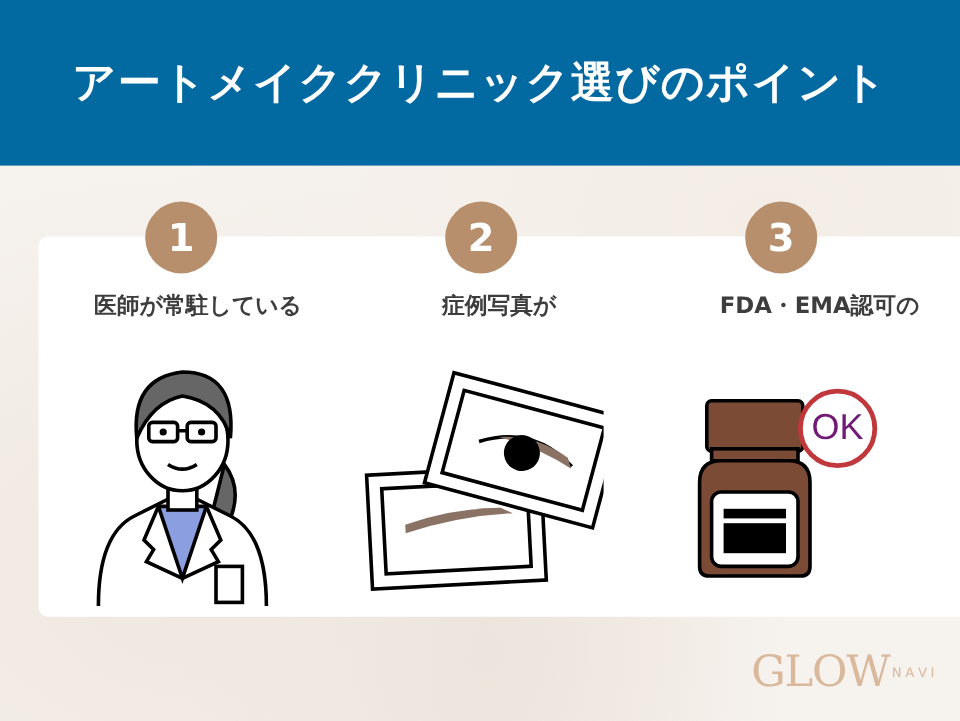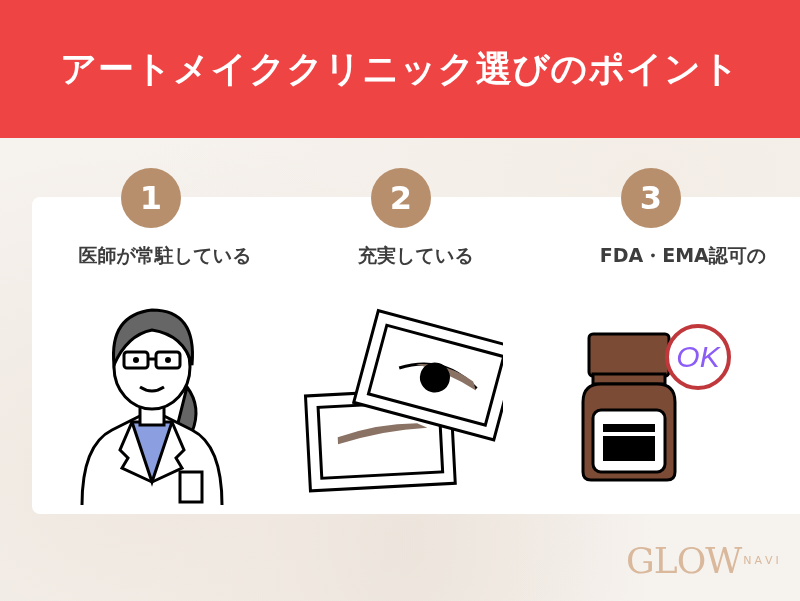--- a/index.html
+++ b/index.html
@@ -2,21 +2,21 @@
 <html><head>
 <meta charset="utf-8">
 <style>
   html, body { margin:0; padding:0; }
   body { width:800px; height:601px; overflow:hidden; position:relative;
     font-family: "DejaVu Sans", sans-serif;
     background: radial-gradient(ellipse at 20% 80%, #efe7df 0%, transparent 50%),
                 radial-gradient(ellipse at 80% 30%, #f3ede6 0%, transparent 55%),
                 radial-gradient(ellipse at 50% 90%, #ebe3da 0%, transparent 45%),
                 #f6f2ee; }
-  .header { position:absolute; left:0; top:0; width:800px; height:138px; background:#ef4444;
+  .header { position:absolute; left:0; top:0; width:800px; height:138px; background:#0369a1;
     display:flex; align-items:center; justify-content:center; }
   .header h1 { margin:0; color:#fff; font-size:36px; font-weight:bold; letter-spacing:1px; }
   .card { position:absolute; top:197px; width:266px; height:317px; background:#fff; border-radius:8px; }
   .badge { position:absolute; top:168px; width:60px; height:60px; border-radius:50%; background:#b78f6c;
     color:#fff; font-weight:bold; font-size:32px; display:flex; align-items:center; justify-content:center; }
   .ctext { position:absolute; left:0; right:0; text-align:center; color:#3d3d3d; font-weight:bold;
     font-size:19px; line-height:33px; }
   .illus { position:absolute; }
   .logo { position:absolute; left:626px; top:540px; color:#d9b89c; font-family:"DejaVu Serif", serif;
     font-size:36px; letter-spacing:-1px; display:flex; align-items:center; }
@@ -43,21 +43,21 @@
     <rect x="52" y="65" width="24" height="16" rx="3" fill="none" stroke="#000" stroke-width="3"></rect>
     <rect x="84" y="65" width="24" height="16" rx="3" fill="none" stroke="#000" stroke-width="3"></rect>
     <line x1="76" y1="72" x2="84" y2="72" stroke="#000" stroke-width="3"></line>
     <circle cx="64" cy="73" r="3"></circle>
       <circle cx="96" cy="73" r="3"></circle>
     <path d="M68 100 q12 8 24 0" fill="none" stroke="#000" stroke-width="3"></path>
   </svg>
 </div>
 
 <div class="card" style="left:283px;">
-  <div class="ctext" style="top:42px;">充実している</div>
+  <div class="ctext" style="top:42px;">症例写真が</div>
   <svg class="illus" style="left:20px;top:110px;" width="200" height="190" viewBox="0 0 200 190">
     <g transform="rotate(-3 80 135)">
       <rect x="5" y="85" width="145" height="95" fill="#fff" stroke="#000" stroke-width="3"></rect>
       <rect x="17" y="97" width="121" height="71" fill="#fff" stroke="#000" stroke-width="3"></rect>
       <path d="M35 128 q40 -12 80 -10 l10 5 q-45 0 -90 12z" fill="#8a7264"></path>
     </g>
     <g transform="rotate(15 130 70)">
       <rect x="60" y="20" width="145" height="95" fill="#fff" stroke="#000" stroke-width="3"></rect>
       <rect x="72" y="32" width="121" height="71" fill="#fff" stroke="#000" stroke-width="3"></rect>
       <path d="M95 70 q40 -25 80 0" fill="none" stroke="#000" stroke-width="3"></path>
@@ -71,21 +71,21 @@
   <div class="ctext" style="top:42px;">FDA・EMA認可の</div>
   <svg class="illus" style="left:40px;top:115px;" width="170" height="180" viewBox="0 0 170 180">
     <rect x="16" y="22" width="80" height="42" rx="4" fill="#7b4b35" stroke="#000" stroke-width="3"></rect>
     <rect x="20" y="62" width="72" height="10" fill="#7b4b35" stroke="#000" stroke-width="3"></rect>
     <path d="M10 90 q0 -18 18 -18 h56 q18 0 18 18 v70 q0 8 -8 8 h-76 q-8 0 -8 -8z" fill="#7b4b35" stroke="#000" stroke-width="3"></path>
     <rect x="20" y="98" width="72" height="62" rx="8" fill="#fff" stroke="#000" stroke-width="3"></rect>
     <rect x="30" y="112" width="52" height="8" fill="#000"></rect>
     <rect x="30" y="124" width="52" height="25" fill="#000"></rect>
   </svg>
   <div style="position:absolute;left:132px;top:127px;width:66px;height:66px;border-radius:50%;border:4px solid #c0383c;background:#fff;display:flex;align-items:center;justify-content:center;box-sizing:border-box;">
-    <span style="color:#8b5cf6;font-size:30px;font-family:'Liberation Sans',sans-serif;font-style:italic;">OK</span>
+    <span style="color:#701a75;font-size:30px;font-family:'Liberation Sans',sans-serif;">OK</span>
   </div>
 </div>
 
 <div class="badge" style="left:121px;">1</div>
 <div class="badge" style="left:371px;">2</div>
 <div class="badge" style="left:621px;">3</div>
 
 <div class="logo">
   <span>GLOW</span>
   <span class="sub">

